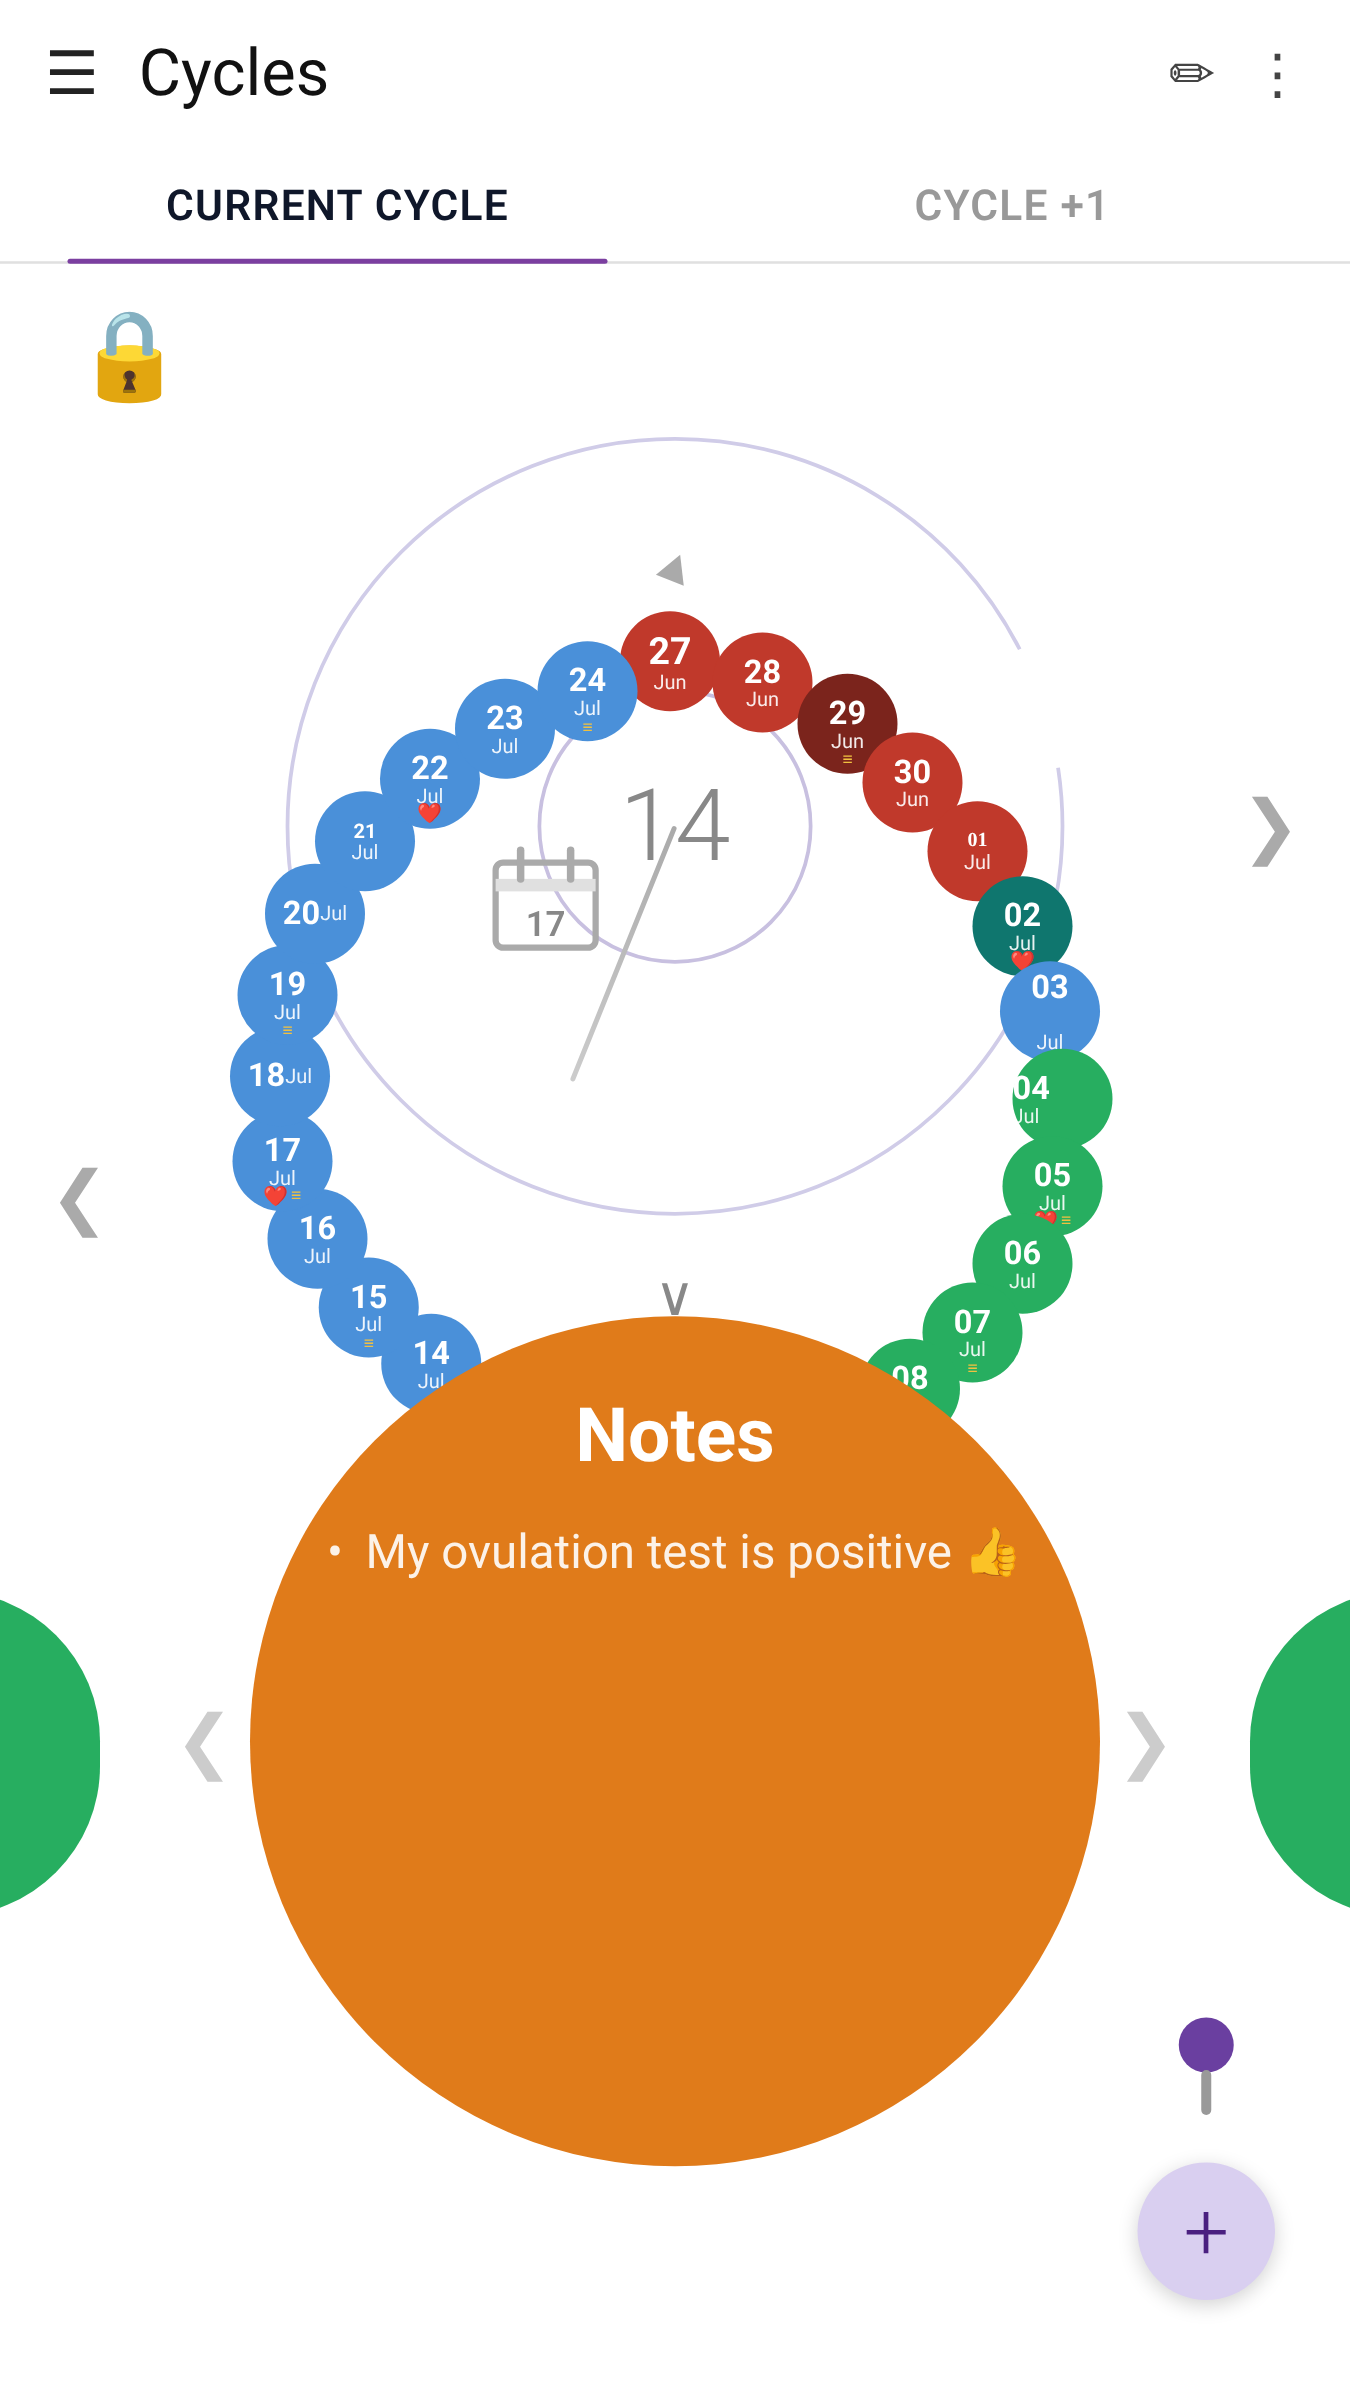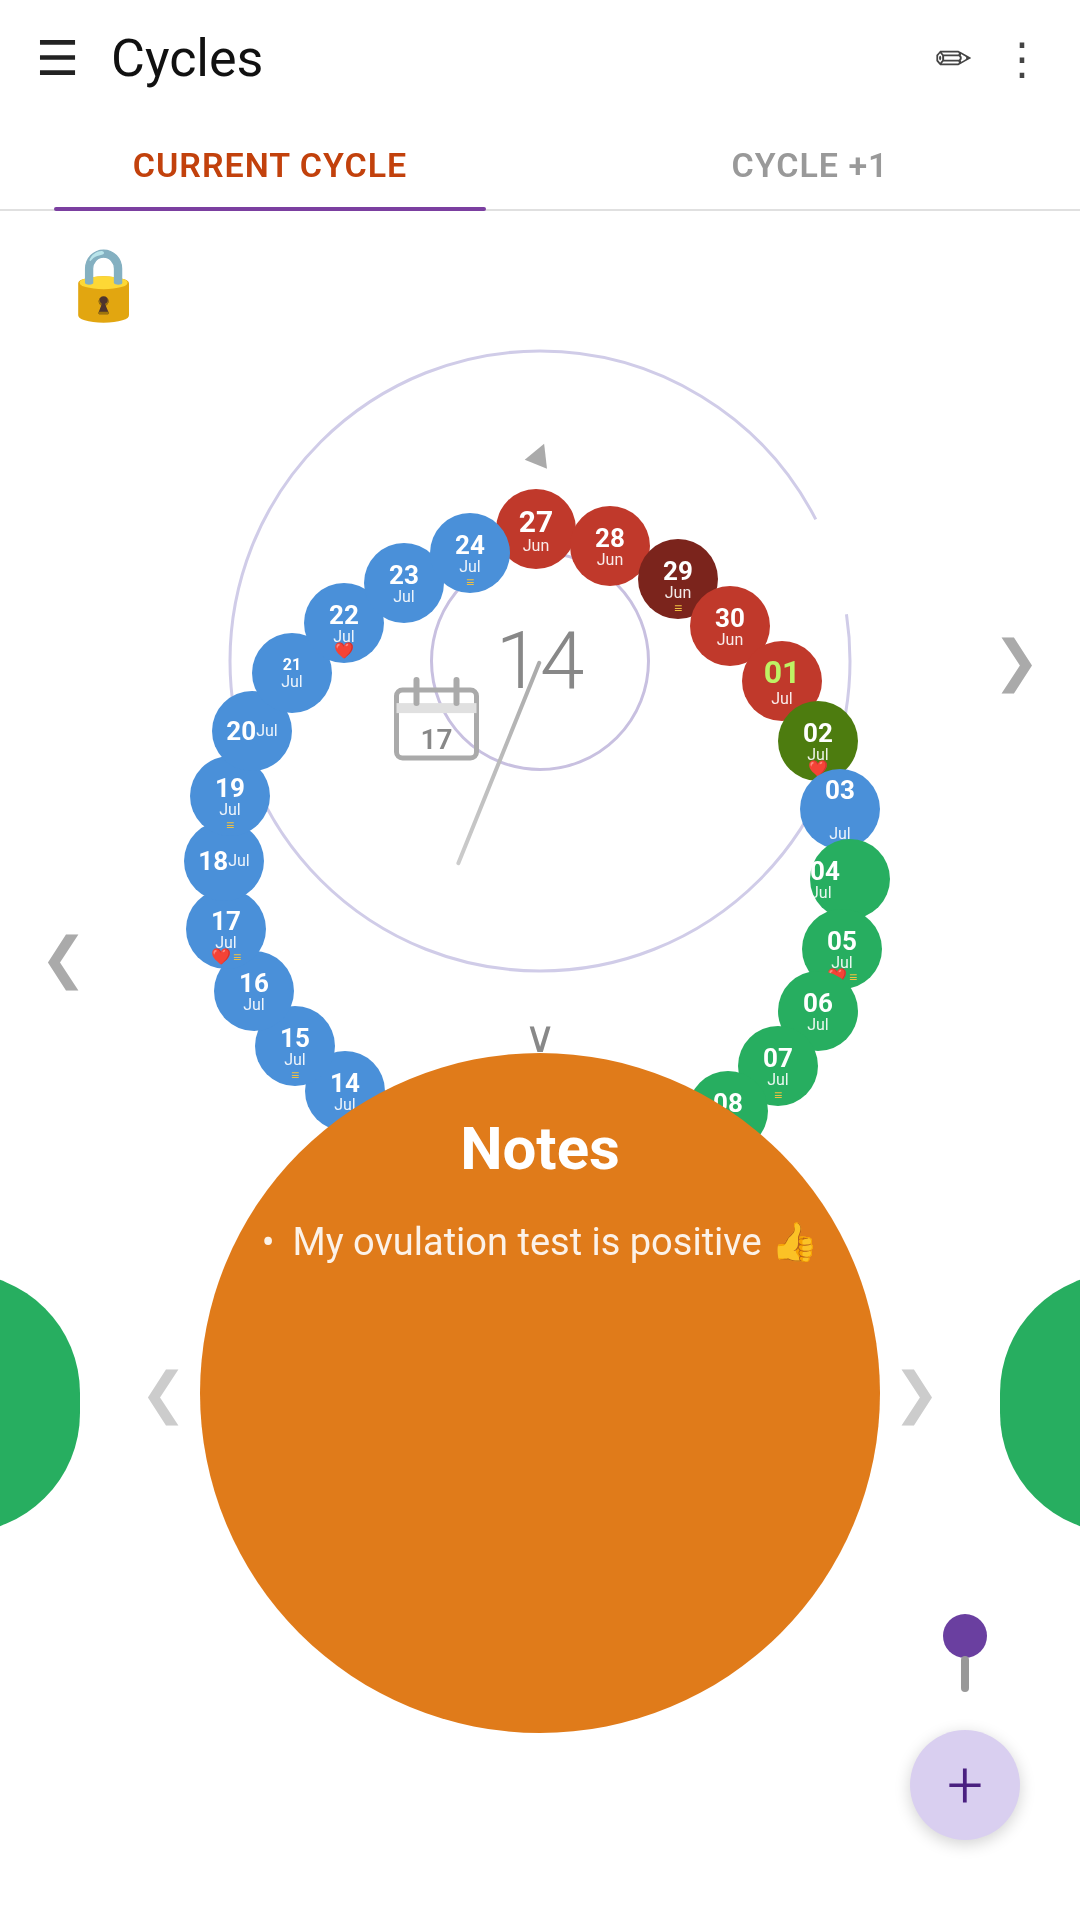--- a/index.html
+++ b/index.html
@@ -53,21 +53,21 @@
       text-align: center;
       padding: 28px 0 24px;
       font-size: 34px;
       font-weight: 600;
       color: #999;
       letter-spacing: 1px;
       cursor: pointer;
       position: relative;
     }
     .tab.active {
-      color: #c2410c;
+      color: #0f172a;
     }
     .tab.active::after {
       content: '';
       position: absolute;
       bottom: -2px;
       left: 10%;
       width: 80%;
       height: 4px;
       background: #7b3fa0;
       border-radius: 2px;
@@ -321,24 +321,24 @@
           <span style="font-size:16px;color:rgba(255,255,255,0.9);line-height:1;">Jun</span>
           <div style="display:flex;gap:2px;align-items:center;position:absolute;bottom:4px;">
             <span style="font-size:14px;line-height:1;color:#f0c040;">≡</span>
           </div>
         </div>
         <div style="position: absolute; width: 80px; height: 80px; border-radius: 50%; background: rgb(192, 57, 43); display: flex; flex-direction: column; align-items: center; justify-content: center; left: 600px; top: 375px; transform: translate(-50%, -50%); cursor: pointer;">
           <span style="font-size:26px;font-weight:700;color:#fff;line-height:1.1;">30</span>
           <span style="font-size:16px;color:rgba(255,255,255,0.9);line-height:1;">Jun</span>
         </div>
         <div style="position: absolute; width: 80px; height: 80px; border-radius: 50%; background: rgb(192, 57, 43); display: flex; flex-direction: column; align-items: center; justify-content: center; left: 652px; top: 430px; transform: translate(-50%, -50%); cursor: pointer;">
-          <span style="font-size:32px;font-weight:700;color:#bef264;line-height:1.1;">01</span>
-          <span style="font-size:16px;color:rgba(255,255,255,0.9);line-height:1;">Jul</span>
-        </div>
-        <div style="position: absolute; width: 80px; height: 80px; border-radius: 50%; background: #4d7c0f; display: flex; flex-direction: column; align-items: center; justify-content: center; left: 688px; top: 490px; transform: translate(-50%, -50%); cursor: pointer;">
+          <span style="font-size:16px;font-weight:700;color:#ffffff;line-height:1.1;font-family:Liberation Serif, serif;">01</span>
+          <span style="font-size:16px;color:rgba(255,255,255,0.9);line-height:1;">Jul</span>
+        </div>
+        <div style="position: absolute; width: 80px; height: 80px; border-radius: 50%; background: #0f766e; display: flex; flex-direction: column; align-items: center; justify-content: center; left: 688px; top: 490px; transform: translate(-50%, -50%); cursor: pointer;">
           <span style="font-size:26px;font-weight:700;color:#fff;line-height:1.1;">02</span>
           <span style="font-size:16px;color:rgba(255,255,255,0.9);line-height:1;">Jul</span>
           <div style="display:flex;gap:2px;align-items:center;position:absolute;bottom:4px;">
             <span style="font-size:16px;line-height:1;">❤️</span>
           </div>
         </div>
         <div style="position: absolute; width: 80px; height: 80px; border-radius: 50%; background: rgb(74, 144, 217); display: flex; flex-direction: column; align-items: center; justify-content: center; left: 710px; top: 558px; transform: translate(-50%, -50%); cursor: pointer; gap: 21px;">
           <span style="font-size:26px;font-weight:700;color:#fff;line-height:1.1;">03</span>
           <span style="font-size:16px;color:rgba(255,255,255,0.9);line-height:1;">Jul</span>
         </div>

